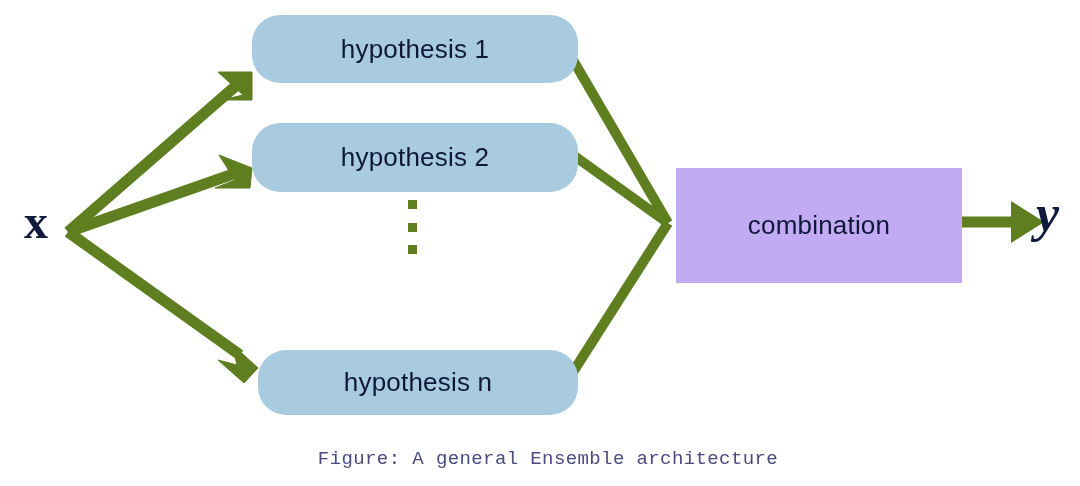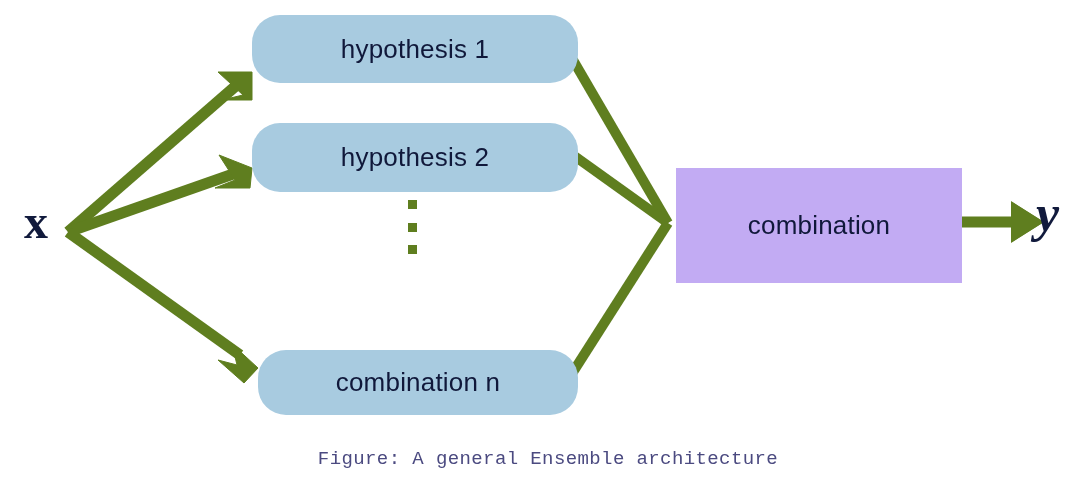--- a/index.html
+++ b/index.html
@@ -142,21 +142,21 @@
     <span>hypothesis 2</span>
   </div>
 
   <div id="ellipsis-dots">
     <span></span>
     <span></span>
     <span></span>
   </div>
 
   <div class="node-box hyp-box" id="box-hypn">
-    <span>combination n</span>
+    <span>hypothesis n</span>
   </div>
 
   <div class="node-box combo-box" id="box-combination">
     <span>combination</span>
   </div>
 
   <div class="var-label" id="output-y">y</div>
 
   <div id="figure-caption">Figure: A general Ensemble architecture</div>
 </div>

